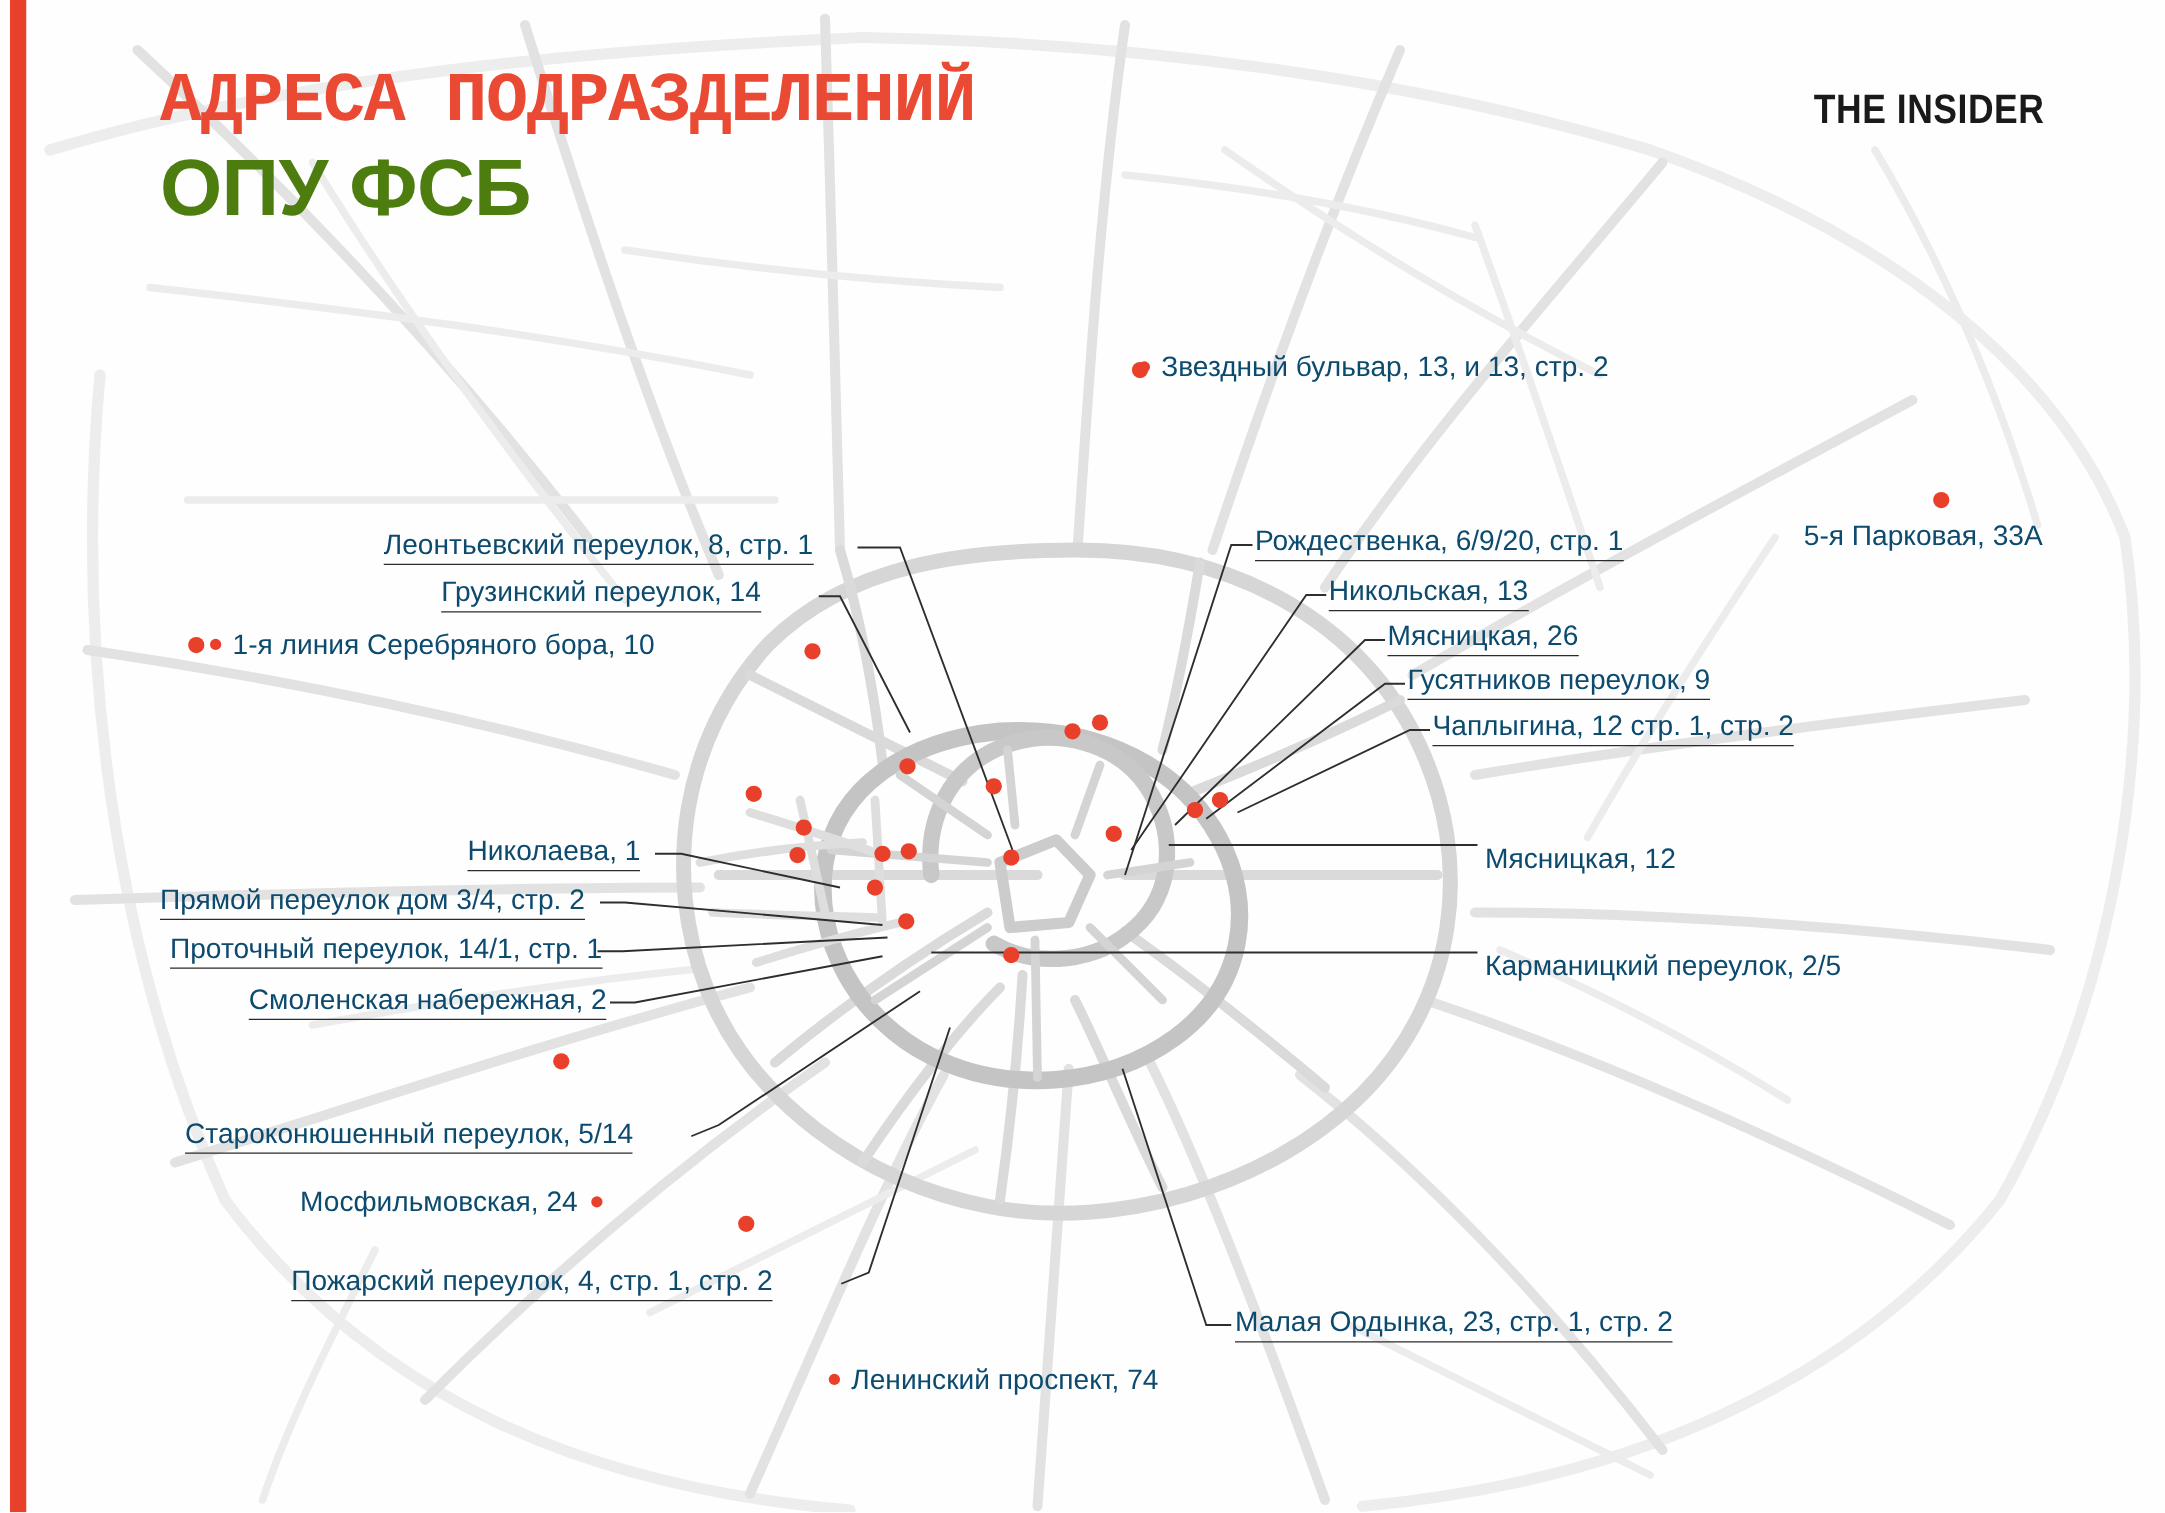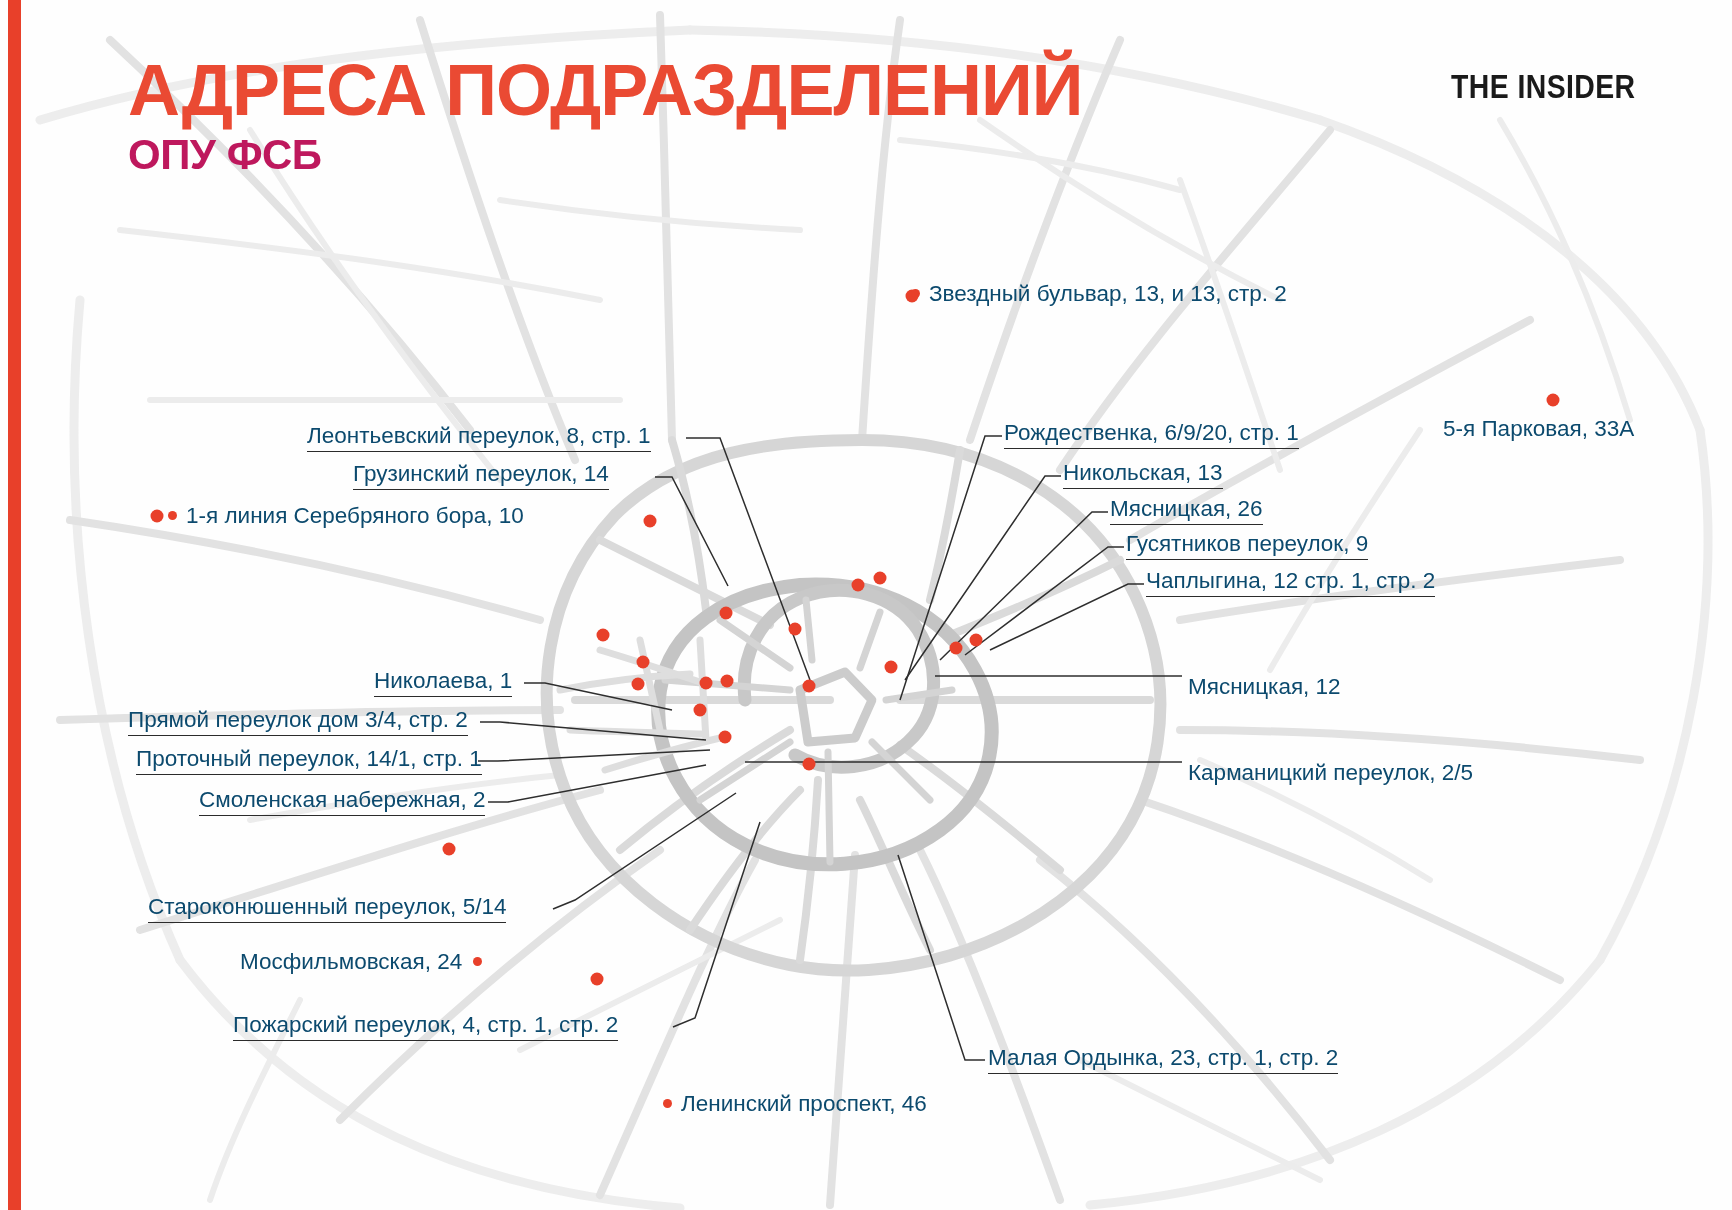--- a/index.html
+++ b/index.html
@@ -41,32 +41,33 @@
     width: 1732px;
     height: 1210px;
   }
   
   #header {
     position: absolute;
     left: 128px;
     top: 52px;
   }
   #title-main {
-    font-size: 72px;
+    font-size: 56px;
     font-weight: bold;
     color: #ea4a33;
     letter-spacing: -1px;
     line-height: 1.06;
     margin: 0;
     white-space: nowrap;
+    font-family: Liberation Mono, monospace;
   }
   #title-sub {
-    font-size: 42px;
+    font-size: 64px;
     font-weight: bold;
-    color: #be185d;
+    color: #4d7c0f;
     letter-spacing: -0.5px;
     line-height: 1.1;
     margin: 4px 0 0 0;
     white-space: nowrap;
   }
   #brand-logo {
     position: absolute;
     right: 96px;
     top: 68px;
     font-size: 33px;
@@ -298,16 +299,16 @@
       <div class="map-label" style="left: 1188px; top: 676px;"><span class="txt">Мясницкая, 12</span></div>
       <div class="map-label" style="left: 1188px; top: 762px;"><span class="txt">Карманицкий переулок, 2/5</span></div>
       <div class="map-label underlined" style="left: 374px; top: 670px;"><span class="txt">Николаева, 1</span></div>
       <div class="map-label underlined" style="left: 128px; top: 709px;"><span class="txt">Прямой переулок дом 3/4, стр. 2</span></div>
       <div class="map-label underlined" style="left: 136px; top: 748px;"><span class="txt">Проточный переулок, 14/1, стр. 1</span></div>
       <div class="map-label underlined" style="left: 199px; top: 789px;"><span class="txt">Смоленская набережная, 2</span></div>
       <div class="map-label underlined" style="left: 148px; top: 896px;"><span class="txt">Староконюшенный переулок, 5/14</span></div>
       <div class="map-label" style="left: 240px; top: 951px;"><span class="txt">Мосфильмовская, 24</span><span class="bullet-dot bullet-right"></span></div>
       <div class="map-label underlined" style="left: 233px; top: 1014px;"><span class="txt">Пожарский переулок, 4, стр. 1, стр. 2</span></div>
       <div class="map-label underlined" style="left: 988px; top: 1047px;"><span class="txt">Малая Ордынка, 23, стр. 1, стр. 2</span></div>
-      <div class="map-label" style="left: 663px; top: 1093px;"><span class="bullet-dot bullet-left"></span><span class="txt">Ленинский проспект, 46</span></div>
+      <div class="map-label" style="left: 663px; top: 1093px;"><span class="bullet-dot bullet-left"></span><span class="txt">Ленинский проспект, 74</span></div>
     </div>
 
 </div>
 
 </body></html>

